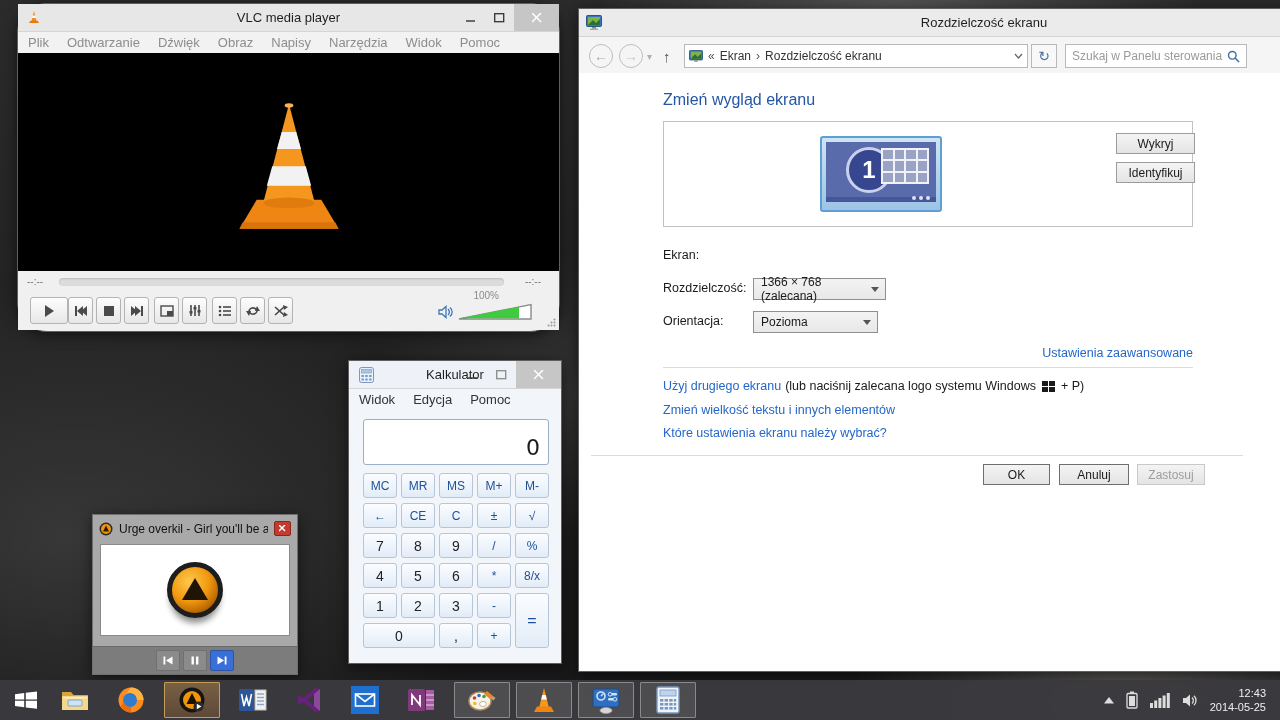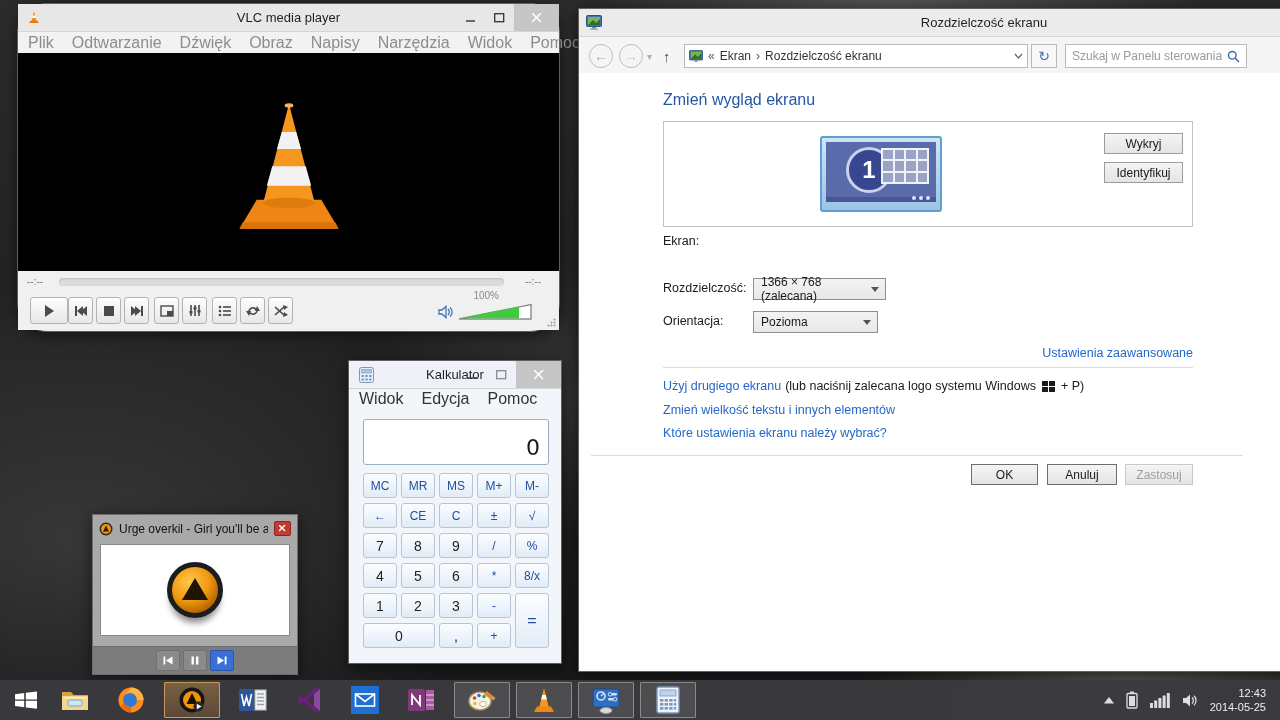--- a/index.html
+++ b/index.html
@@ -18,21 +18,21 @@
       linear-gradient(#2b2b2b,#181818);
   }
   
   .win { position:absolute; background:#f0f0f0; border:1px solid #5f5f5f; box-shadow:0 3px 14px rgba(0,0,0,.55); }
   .titlebar { position:relative; height:28px; background:#e7e7e7; display:flex; align-items:center; border-bottom:1px solid #d4d4d4; }
   .title-text { position:absolute; left:0; right:0; text-align:center; font-size:13px; color:#1f1f1f; pointer-events:none; }
   .caption { position:absolute; right:0; top:0; height:100%; display:flex; }
   .cap-btn { width:29px; height:100%; display:flex; align-items:center; justify-content:center; }
   .cap-close { width:45px; background:#c6c6c6; }
   .menubar { display:flex; gap:18px; padding:0 10px; align-items:center; background:#f2f2f2; }
-  .menu-item { font-size:16px; color:#8d8d8d; }
+  .menu-item { font-size:13px; color:#8d8d8d; }
   .menu-dark .menu-item { color:#333; }
 
   
   .vlc { left:17px; top:3px; width:543px; height:329px;border-radius:30px; }
   .vlc .menubar { height:21px; }
   .vlc-video { position:relative; height:218px; background:#000; }
   .vlc-cone { position:absolute; left:205px; top:38px; }
   .vlc-seekrow { position:relative; height:22px; background:#f0f0f0; }
   .vlc-time { position:absolute; top:5px; font-size:10px; color:#777; }
   .vlc-time.left { left:9px; } .vlc-time.right { right:18px; }
@@ -91,21 +91,21 @@
   .refreshbtn { position:absolute; left:452px; top:7px; width:26px; height:24px; border:1px solid #b9b9b9; background:#f8f8f8;
                 display:flex; align-items:center; justify-content:center; color:#4a6fa5; font-size:14px; }
   .searchbox { position:absolute; left:486px; top:7px; width:182px; height:24px; background:#fff; border:1px solid #b9b9b9;
                display:flex; align-items:center; padding:0 6px; }
   .searchbox input { border:none; outline:none; flex:1; font-size:12px; color:#333; font-family:inherit; }
   .searchbox input::placeholder { color:#9a9a9a; }
   .cpl-content { position:absolute; left:0; top:64px; right:0; bottom:0; background:#fff; }
   .cpl-heading { position:absolute; left:84px; top:18px; font-size:16px; color:#2456a3; }
   .preview-box { position:absolute; left:84px; top:48px; width:530px; height:106px; border:1px solid #c2c2c2; }
   .w8-btn { position:absolute; height:21px; background:linear-gradient(#f4f4f4,#e4e4e4); border:1px solid #9c9c9c;
-            font-size:12px; color:#1a1a1a; display:flex; align-items:center; justify-content:center; }
+            font-size:12px; color:#1a1a1a; display:flex; align-items:center; justify-content:center;margin-left:12px; }
   .btn-detect { left:440px; top:11px; width:79px; }
   .btn-identify { left:440px; top:40px; width:79px; }
   .mon { position:absolute; left:156px; top:14px; width:122px; height:76px; border:2px solid #5e9fd4; border-radius:3px;
          background:linear-gradient(#cfe4f5,#9cc4e6); padding:4px 4px 8px 4px; }
   .mon-screen { position:relative; width:100%; height:100%; background:#5a6bac; overflow:hidden; }
   .mon-circle { position:absolute; left:20px; top:5px; width:46px; height:46px; border-radius:50%;
                 background:#37478f; border:3px solid #c9d1ed; display:flex; align-items:center; justify-content:center;
                 color:#fff; font-size:24px; font-weight:bold; }
   .mon-tiles { position:absolute; right:7px; top:6px; width:48px; height:36px; display:grid;
                grid-template-columns:repeat(4,1fr); gap:2px; background:#f0f2f8; padding:2px; }
@@ -388,21 +388,21 @@
             <span class="mon-dots">
                 <i></i>
                 <i></i>
                 <i></i>
               </span>
           </div>
         </div>
         <span class="w8-btn btn-detect">Wykryj</span>
         <span class="w8-btn btn-identify">Identyfikuj</span>
       </div>
-      <span class="field-label" style="top:161px">Ekran:</span>
+      <span class="field-label" style="top:175px">Ekran:</span>
       <span class="field-label" style="top:208px">Rozdzielczość:</span>
       <span class="selectbox" style="top:205px; width:133px">
         <span>1366 × 768 (zalecana)</span>
           <span class="chev"></span>
       </span>
       <span class="field-label" style="top:241px">Orientacja:</span>
       <span class="selectbox" style="top:238px; width:125px">
         <span>Pozioma</span>
           <span class="chev"></span>
       </span>

